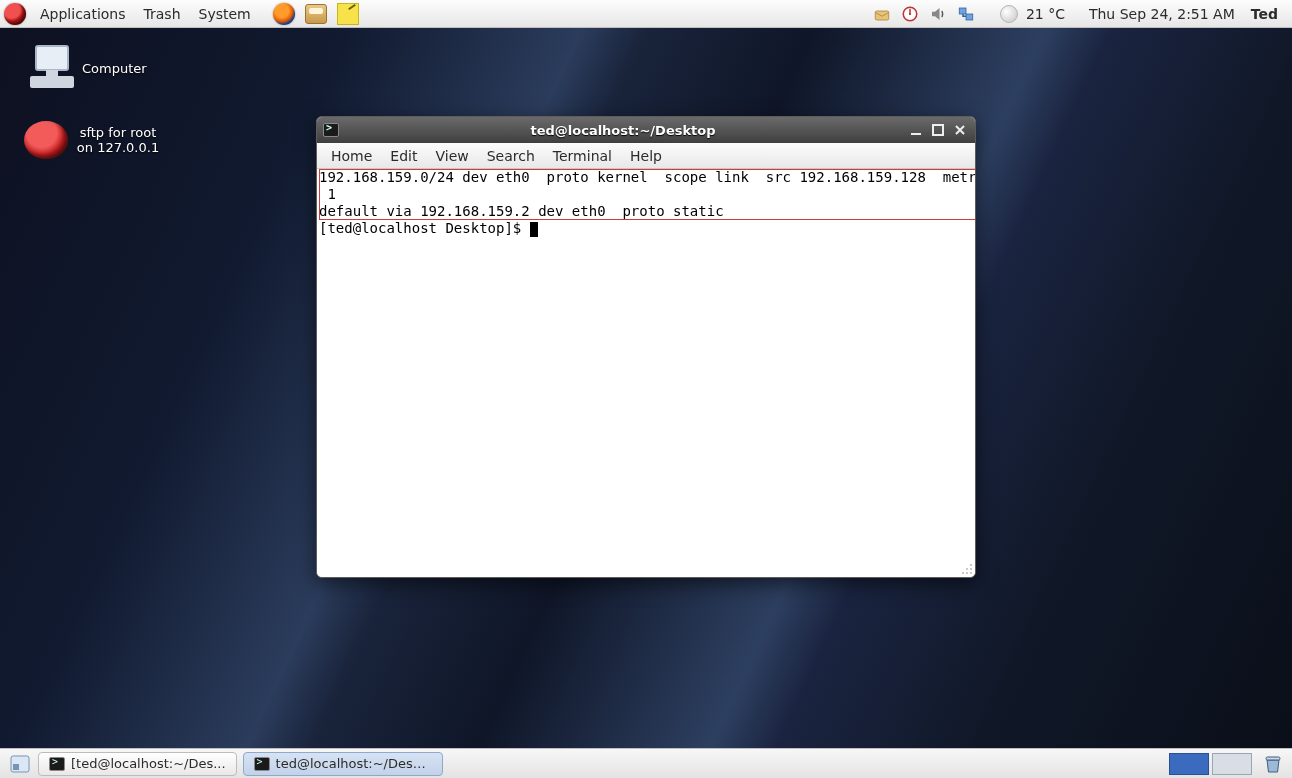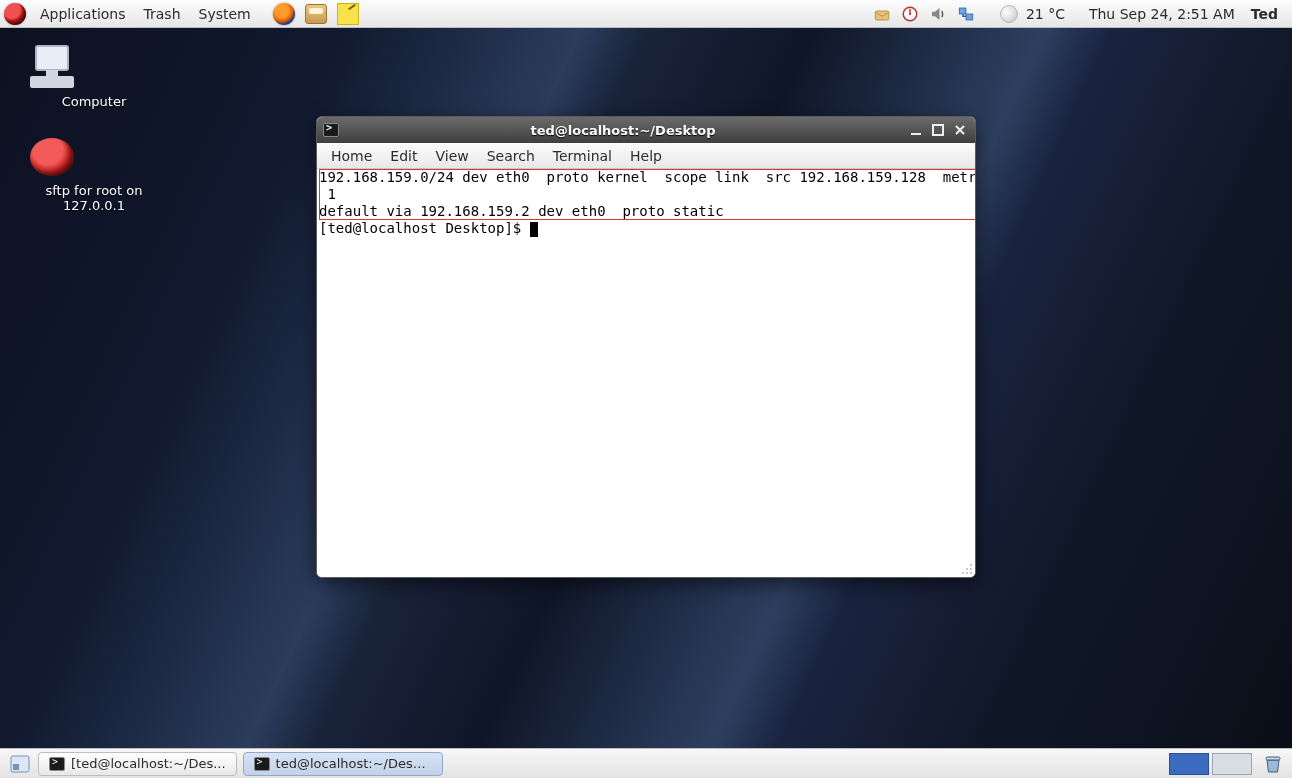--- a/index.html
+++ b/index.html
@@ -43,21 +43,21 @@
   .tray { display:flex; align-items:center; gap:8px; padding-right:6px; }
   .tray .tray-icon { width:20px; height:20px; display:flex; align-items:center; justify-content:center; color:#5a5a5a; }
   .tray svg { width:18px; height:18px; }
   .weather-icon { width:18px;height:18px;border-radius:50%;background:radial-gradient(circle at 35% 35%,#fff,#d5d5d5 70%,#bcbcbc);border:1px solid #b5b5b5;}
   .tray-text { font-size:14px; color:#2b2b2b; }
   .tray-sep { width:8px; }
   .user-name { font-weight:bold; padding:0 8px; font-size:14px;}
 
   
   .desktop-icons { position:absolute; top:40px; left:20px; display:flex; flex-direction:column; gap:16px; color:#fff; font-size:13px; z-index:1;}
-  .desk-icon { width:150px; display:flex; flex-direction:column; gap:2px; text-align:center; cursor:default; padding:4px; border-radius:4px;}
+  .desk-icon { width:150px; display:flex; flex-direction:row; align-items:center; gap:2px; text-align:center; cursor:default; padding:4px; border-radius:4px;}
   .desk-icon .ic { width:56px; height:48px; display:flex; align-items:center; justify-content:center;}
   .desk-icon .lbl { text-shadow: 0 1px 2px #000; max-width:140px;}
   .computer-svg rect.screen{fill:#e8eef6;stroke:#aab7c7;stroke-width:2;}
   .computer-svg rect.body{fill:#cfd6df;}
   .home-folder{width:52px;height:40px;border-radius:6px 6px 4px 4px;background:linear-gradient(#8fc1ee,#5a93c8);position:relative;box-shadow:0 1px 3px rgba(0,0,0,.5);}
   .home-folder::before{content:"";position:absolute;left:4px;top:-8px;width:22px;height:12px;border-radius:4px 4px 0 0;background:#74aadd;}
   .home-folder .house{position:absolute;left:14px;top:8px;width:24px;height:20px;}
   .trash-can{width:40px;height:44px;background:linear-gradient(#9db9d6,#5d7fa3);border-radius:6px 6px 10px 10px;border:1px solid #3f5d80;position:relative;}
   .trash-can::before{content:"";position:absolute;left:-4px;right:-4px;top:-8px;height:10px;border-radius:5px;background:linear-gradient(#c9d9ea,#8ba6c5);border:1px solid #3f5d80;}
   .redhat-icon{width:44px;height:38px;border-radius:50%;background:radial-gradient(circle at 40% 30%,#f35b5b 0 40%,#c11e1e 60%,#7a0f0f 100%);box-shadow:inset -3px -3px 4px rgba(0,0,0,.5);}

